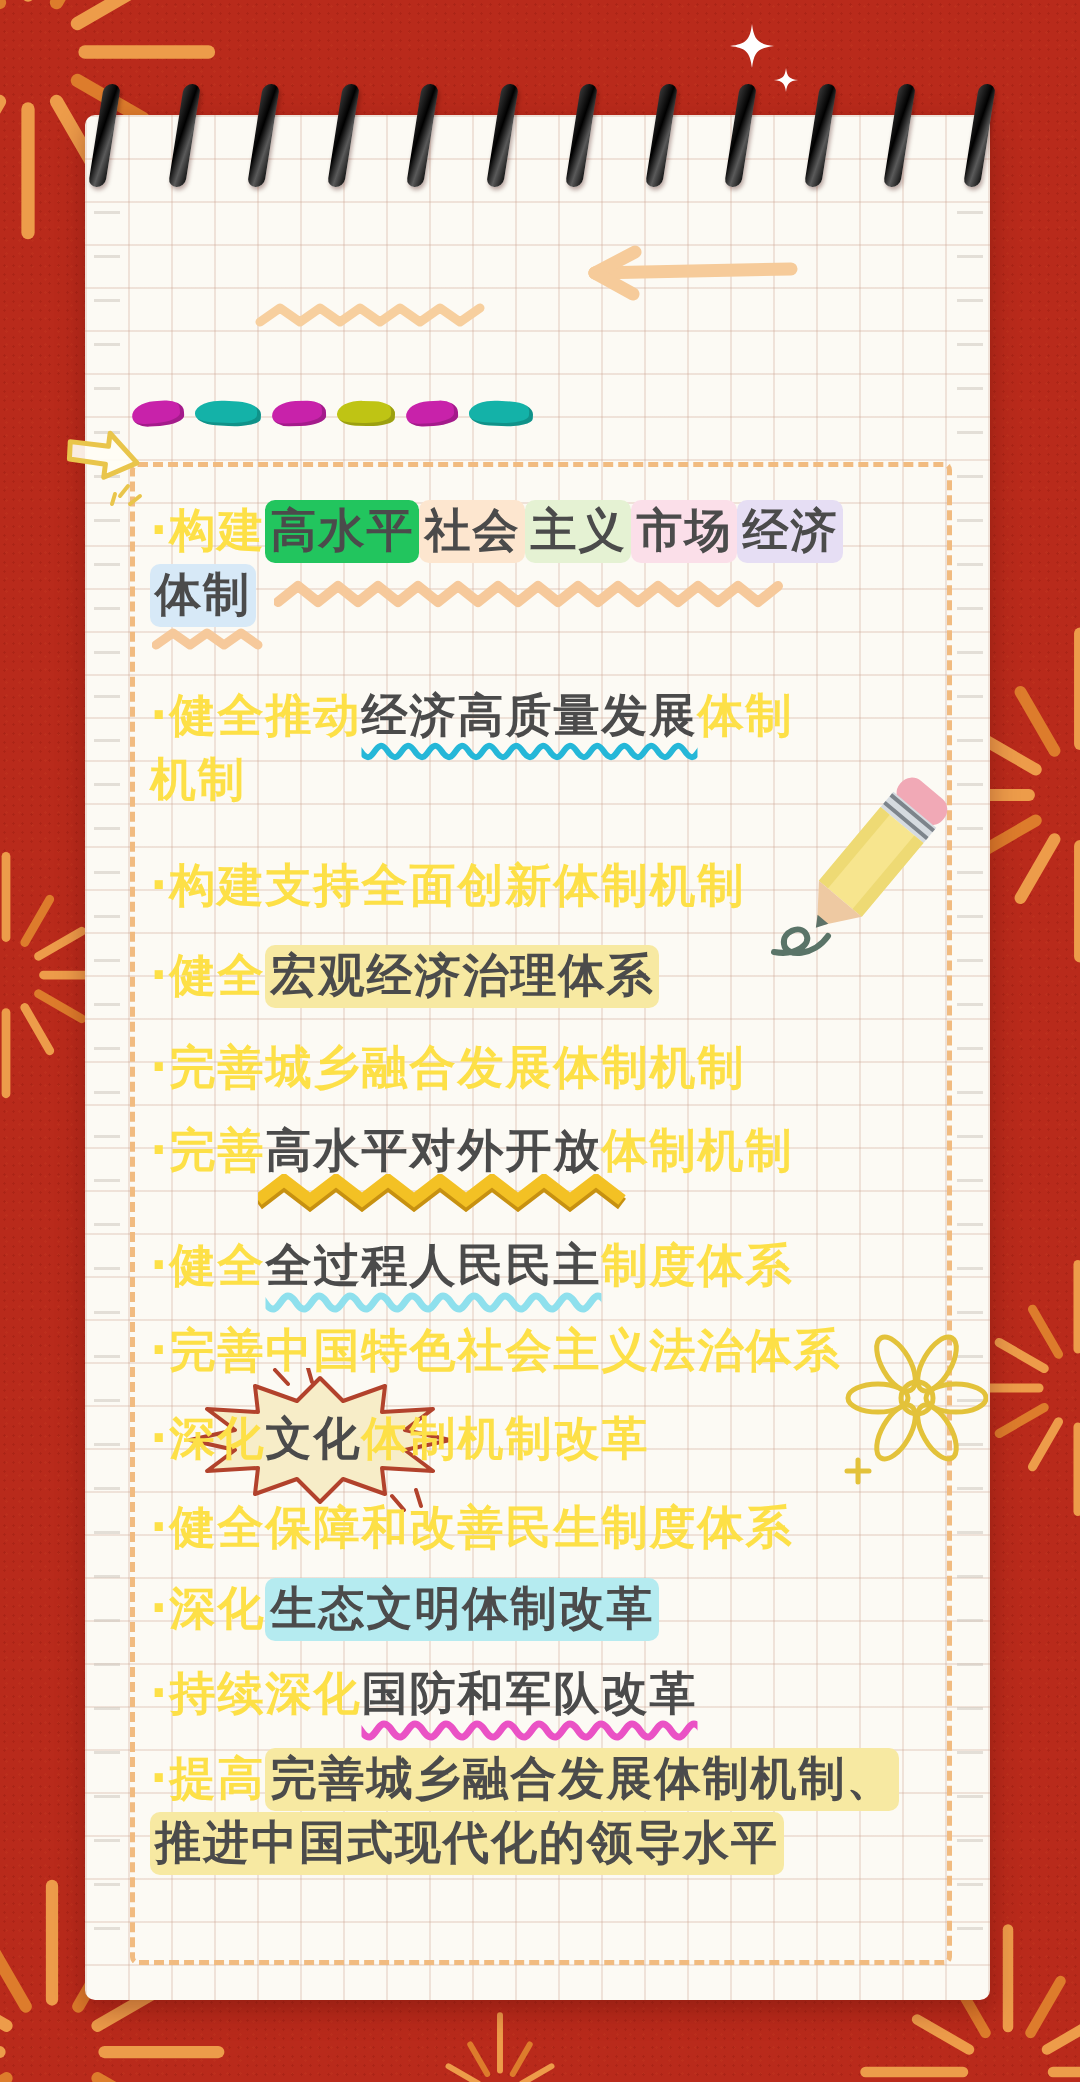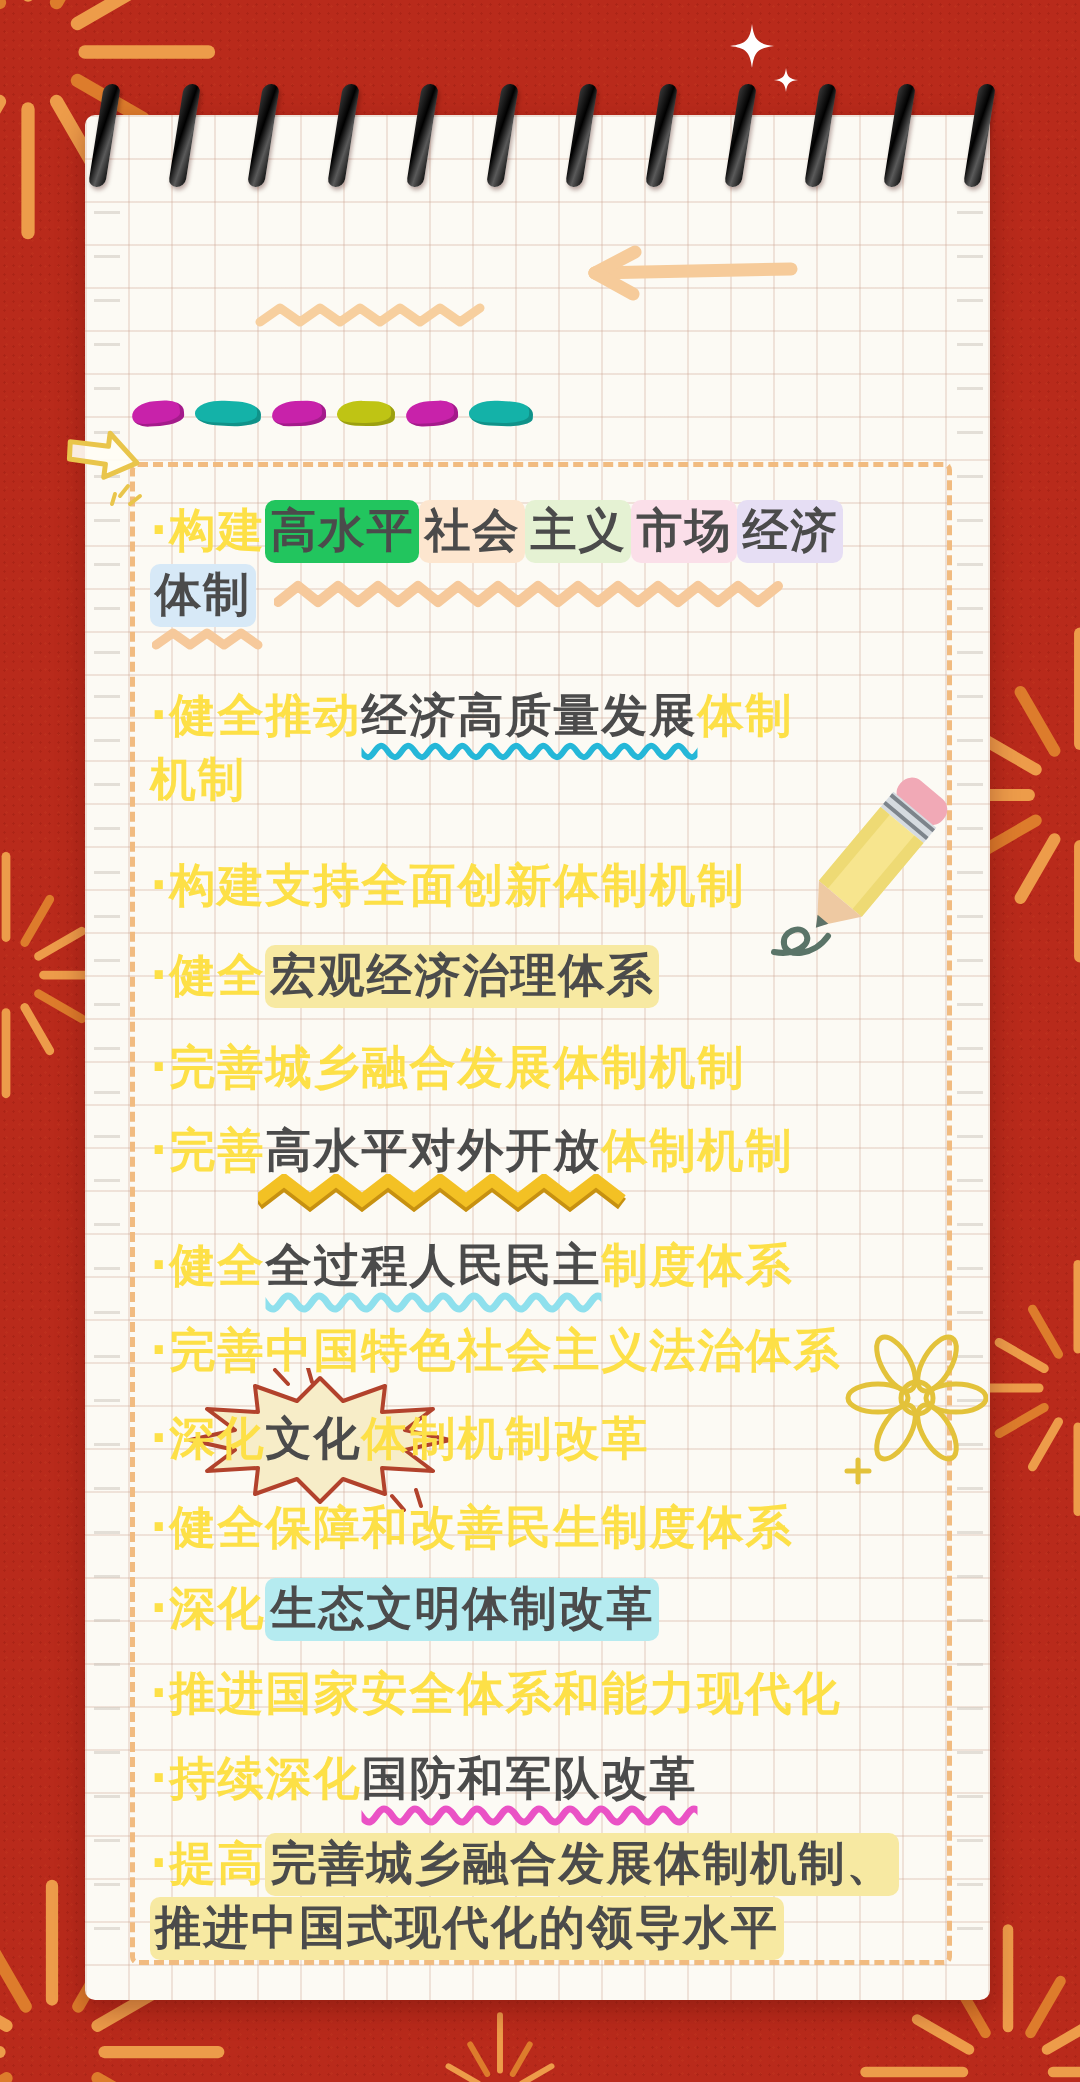--- a/index.html
+++ b/index.html
@@ -207,21 +207,20 @@
   <div class="item"><span class="seg red">·健全</span><span class="seg gray wave-cyan">全过程人民民主</span><span class="seg red">制度体系</span></div>
   <div class="item"><span class="seg red">·完善中国特色社会主义法治体系</span></div>
   <div class="item">
     <svg class="deco" style="left:30px;top:-38px;z-index:0;" width="280" height="150" viewBox="0 0 280 150">
       <polygon points="270,72 225,82 253,103 202,100 205,126 163,111 140,134 117,111 75,126 78,100 27,103 55,82 10,72 55,62 27,41 78,44 75,18 117,33 140,10 163,33 205,18 202,44 253,41 225,62" fill="#f7edc8" stroke="#b2422c" stroke-width="4" stroke-linejoin="round"></polygon>
       <path d="M95,2 L108,16 M128,0 L132,14 M212,128 L224,142 M236,122 L241,138" stroke="#b2422c" stroke-width="4" stroke-linecap="round"></path>
     </svg>
   <span class="seg red">·深化</span><span class="seg gray">文化</span><span class="seg red">体制机制改革</span></div>
   <div class="item"><span class="seg red">·健全保障和改善民生制度体系</span></div>
   <div class="item"><span class="seg red">·深化</span><span class="seg gray hl hl-cyan">生态文明体制改革</span></div>
-  <div class="item"><span class="seg red">·推进国家安全体系和能力现代化</span></div>
   <div class="item"><span class="seg red">·持续深化</span><span class="seg gray wave-magenta">国防和军队改革</span></div>
   <div class="item"><span class="seg red">·提高</span><span class="seg gray hl hl-yellow">完善城乡融合发展体制机制、</span><br><span class="seg gray hl hl-yellow">推进中国式现代化的领导水平</span></div>
 </div>
 
 <svg class="deco" style="left:768px;top:758px;z-index:2;" width="195" height="210" viewBox="0 0 195 210">
   <g transform="rotate(40 98 110)">
     <rect x="70" y="8" width="56" height="30" rx="14" fill="#f1a9b6"></rect>
     <rect x="70" y="34" width="56" height="20" fill="#d6dbe0"></rect>
     <line x1="70" y1="38" x2="126" y2="38" stroke="#7d848b" stroke-width="4"></line>
     <line x1="70" y1="48" x2="126" y2="48" stroke="#7d848b" stroke-width="4"></line>

